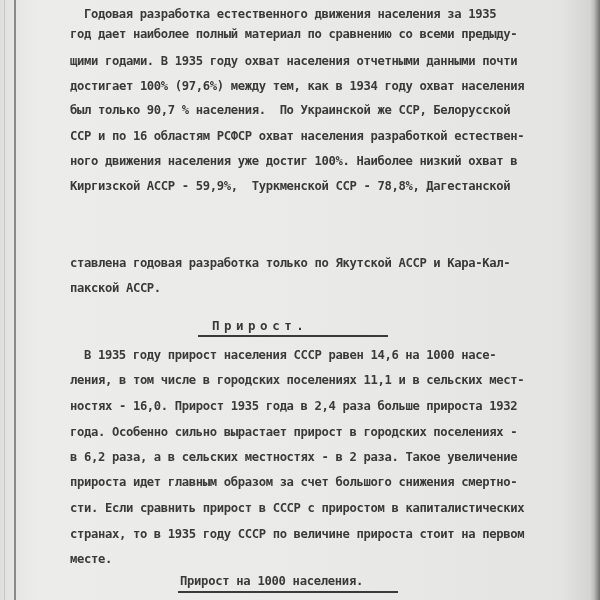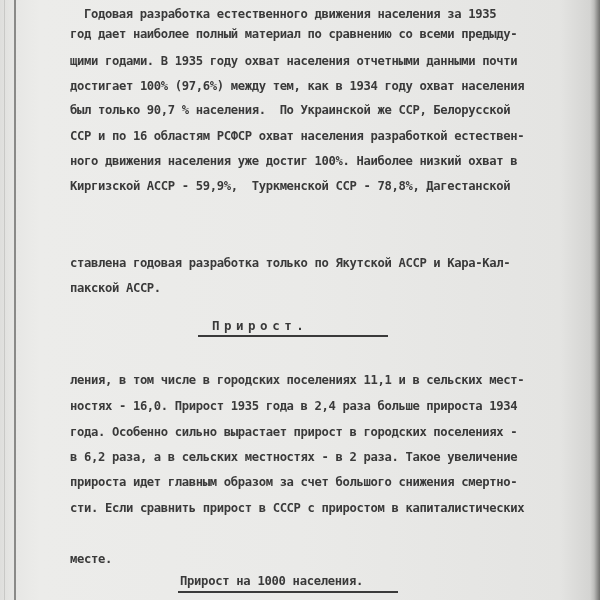--- a/index.html
+++ b/index.html
@@ -62,24 +62,26 @@
     <div class="line" style="top:151px;left:-10px">ного движения населения уже достиг 100%. Наиболее низкий охват в</div>
     <div class="line" style="top:176px;left:-10px">Киргизской АССР - 59,9%,  Туркменской ССР - 78,8%, Дагестанской</div>
     <div class="line" style="top:253px;left:-10px">ставлена годовая разработка только по Якутской АССР и Кара-Кал-</div>
     <div class="line" style="top:278px;left:-10px">пакской АССР.</div>
   </div>
 
   <div class="heading" style="left:212px;top:318px">Прирост.</div>
   <div class="heading-underline" style="left:198px;top:335px;width:190px"></div>
 
   <div class="text">
+    <div class="line" style="top:345px;left:-38px">      В 1935 году прирост населения СССР равен 14,6 на 1000 насе-</div>
     <div class="line" style="top:370px;left:-10px">ления, в том числе в городских поселениях 11,1 и в сельских мест-</div>
-    <div class="line" style="top:396px;left:-10px">ностях - 16,0. Прирост 1935 года в 2,4 раза больше прироста 1934</div>
+    <div class="line" style="top:396px;left:-10px">ностях - 16,0. Прирост 1935 года в 2,4 раза больше прироста 1932</div>
     <div class="line" style="top:422px;left:-10px">года. Особенно сильно вырастает прирост в городских поселениях -</div>
     <div class="line" style="top:447px;left:-10px">в 6,2 раза, а в сельских местностях - в 2 раза. Такое увеличение</div>
     <div class="line" style="top:472px;left:-10px">прироста идет главным образом за счет большого снижения смертно-</div>
     <div class="line" style="top:498px;left:-10px">сти. Если сравнить прирост в СССР с приростом в капиталистических</div>
+    <div class="line" style="top:524px;left:-10px">странах, то в 1935 году СССР по величине прироста стоит на первом</div>
     <div class="line" style="top:549px;left:-10px">месте.</div>
   </div>
 
   <div class="heading" style="left:180px;top:574px;letter-spacing:-0.3px;font-size:12.2px">Прирост на 1000 населения.</div>
   <div class="heading-underline" style="left:178px;top:591px;width:220px"></div>
 </div>
 
 </body></html>

